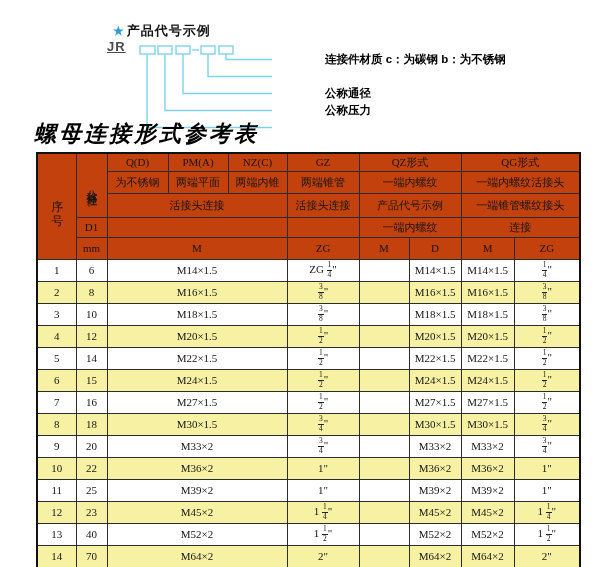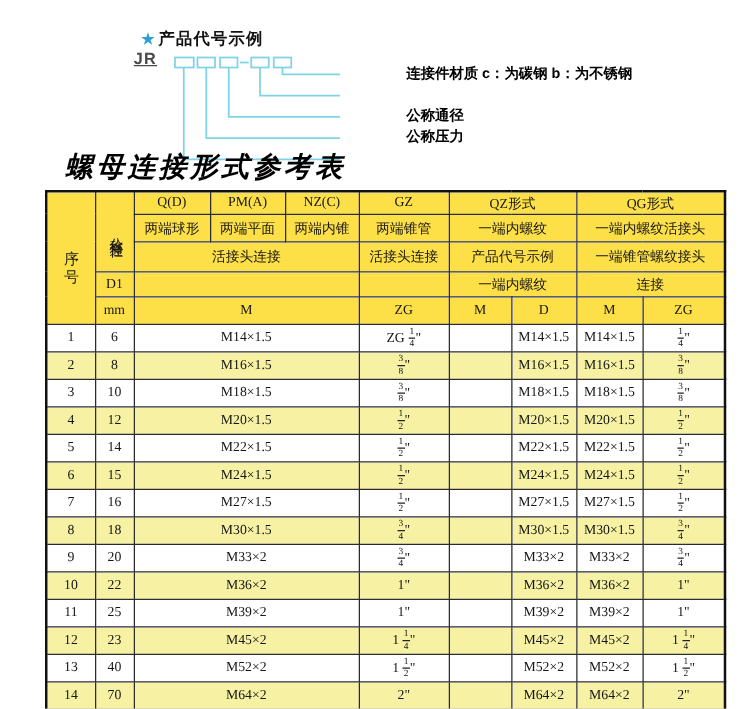--- a/index.html
+++ b/index.html
@@ -11,31 +11,31 @@
   .diagram-title{position:absolute;left:113px;top:22px;font-size:13px;font-weight:bold;
         letter-spacing:1px;white-space:nowrap;}
   .diagram-title .star{color:#2e9fd4;margin-right:2px;font-size:12px;}
   .jr{position:absolute;left:107px;top:39px;font-size:13px;font-weight:bold;color:#4a4a4a;
         letter-spacing:1px;text-decoration:underline;}
   .connector-svg{position:absolute;left:0;top:0;}
   .diag-label{position:absolute;left:277px;height:15px;line-height:15px;font-size:11.5px;
         font-weight:bold;white-space:nowrap;color:#000;margin-left:48px;}
 
   
-  .table-title{position:absolute;left:52px;top:119px;font-family:"DejaVu Serif","Liberation Serif",serif;
+  .table-title{position:absolute;left:34px;top:119px;font-family:"DejaVu Serif","Liberation Serif",serif;
         font-style:italic;font-weight:bold;font-size:22px;letter-spacing:3px;color:#000;}
 
   
   table.ref{position:absolute;left:36px;top:152px;width:544px;height:405px;
         border-collapse:collapse;table-layout:fixed;
         font-family:"Liberation Serif","DejaVu Serif",serif;font-size:11px;color:#151515;}
   table.ref td{border:1px solid #2b2b2b;text-align:center;vertical-align:middle;
         padding:0;overflow:hidden;}
   table.ref{border:2px solid #111;}
-  thead td{background:#fde047;font-size:11px;font-family:Liberation Serif, serif;}
+  thead td{background:#c2410c;font-size:11px;font-family:Liberation Serif, serif;}
   tbody td{background:#ffffff;height:21px;}
   tbody tr.alt td{background:#f7f2a3;}
   .vtext{writing-mode:vertical-rl;text-orientation:upright;margin:0 auto;}
   .seq-v{letter-spacing:16px;font-size:12px;}
   .dn-v{letter-spacing:2px;font-size:11px;}
   .frac{display:inline-block;vertical-align:-3px;text-align:center;
         font-size:7.5px;line-height:1.1;}
   .frac .num{display:block;border-bottom:1px solid #222;padding:0 1px;}
   .frac .den{display:block;}
 </style>
@@ -93,21 +93,21 @@
             <div class="vtext dn-v">公称通径</div>
           </td>
         <td>Q(D)</td>
         <td>PM(A)</td>
         <td>NZ(C)</td>
         <td>GZ</td>
         <td colspan="2">QZ形式</td>
         <td colspan="2">QG形式</td>
       </tr>
       <tr style="height:22px">
-        <td>两端球形</td>
+        <td>为不锈钢</td>
         <td>两端平面</td>
         <td>两端内锥</td>
         <td>两端锥管</td>
         <td colspan="2">一端内螺纹</td>
         <td colspan="2">一端内螺纹活接头</td>
       </tr>
       <tr style="height:24px">
         <td colspan="3">活接头连接</td>
         <td>活接头连接</td>
         <td colspan="2">产品代号示例</td>

